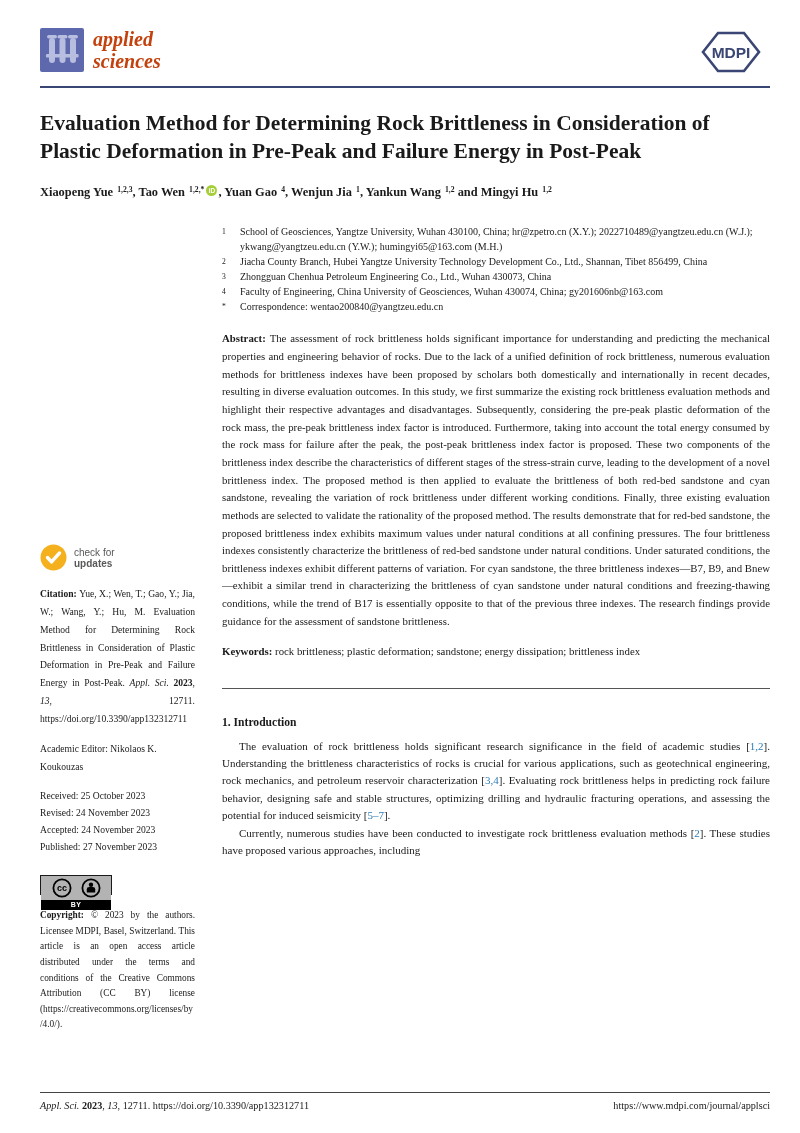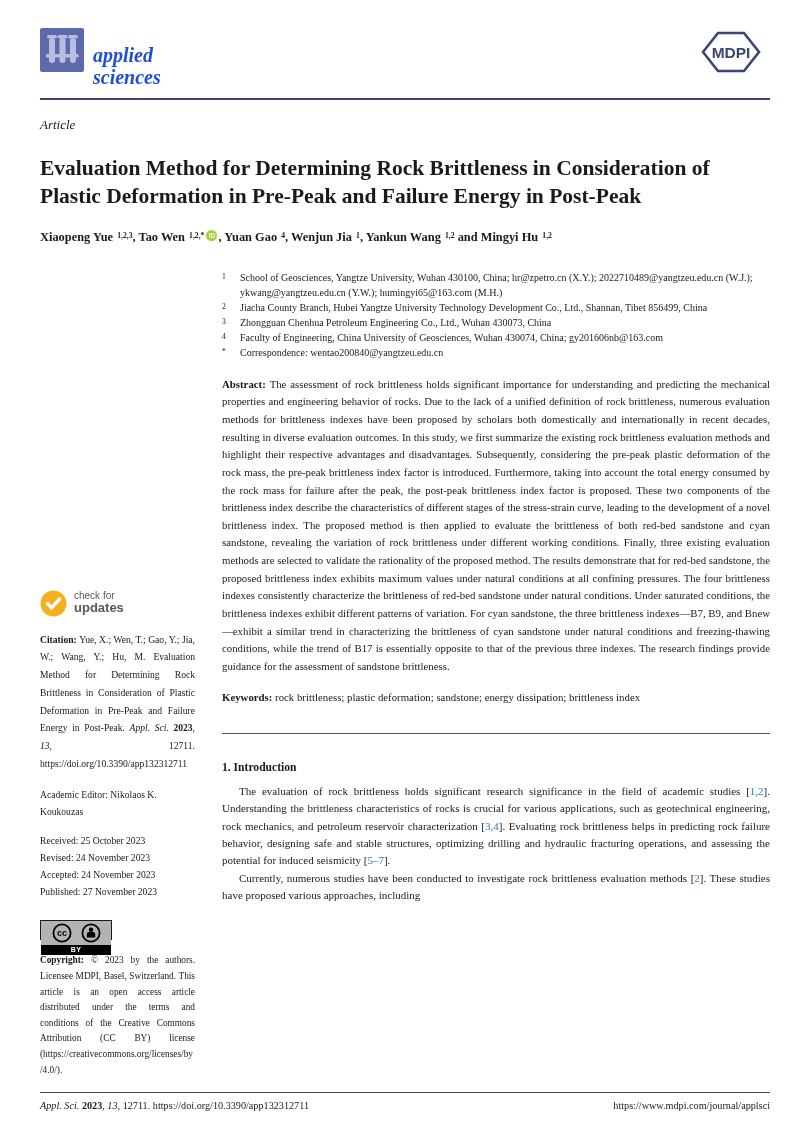--- a/index.html
+++ b/index.html
@@ -2,40 +2,40 @@
 <html><head>
 <meta charset="utf-8">
 <style>
   html,body{margin:0;padding:0;background:#fff;}
   .page{position:relative;width:800px;height:1133px;background:#ffffff;overflow:hidden;
         font-family:"Liberation Serif","DejaVu Serif",serif;color:#1a1a1a;}
   
   .header{display:flex;justify-content:space-between;align-items:flex-start;
           margin:28px 30px 0 40px;padding-bottom:10px;border-bottom:2px solid #3a4674;}
   .logo-group{display:flex;align-items:flex-start;gap:9px;}
-  .wordmark{font-style:italic;font-weight:bold;font-size:20px;line-height:1.08;color:#1d4ed8;margin-top:17px;}
+  .wordmark{font-style:italic;font-weight:bold;font-size:20px;line-height:1.08;color:#c2410c;margin-top:1px;}
   
   .article-label{font-style:italic;font-size:13px;margin:17px 30px 0 40px;}
   .title{font-size:21.5px;font-weight:bold;line-height:1.3;margin:22px 30px 0 40px;max-width:720px;}
   .authors{font-size:12.4px;font-weight:bold;margin:17px 30px 0 40px;line-height:1.5;}
   .seg-sup{font-size:0.62em;position:relative;top:-0.45em;margin-left:1px;font-weight:inherit;}
   .seg-b{font-weight:bold;}
   .seg-i{font-style:italic;}
   .seg-ref{color:#2d7cb5;}
   .seg-orcid{display:inline-flex;width:11px;height:11px;border-radius:50%;background:#a6ce39;
              color:#fff;font-size:6.5px;font-weight:bold;align-items:center;justify-content:center;
              font-family:"Liberation Sans",sans-serif;font-style:normal;vertical-align:3px;margin:0 1px 0 2px;}
   
   .content{display:flex;gap:27px;margin:23px 30px 0 40px;}
   .sidebar{width:155px;flex:0 0 155px;padding-top:320px;font-size:9.6px;}
   .main{flex:1;min-width:0;}
   
   .check-badge{display:flex;align-items:center;gap:7px;cursor:pointer;margin-bottom:14px;}
   .check-text{font-family:"Liberation Sans","DejaVu Sans",sans-serif;color:#58595b;font-size:10px;line-height:1.12;}
-  .check-text .l2{font-weight:bold;font-size:13px;}
+  .check-text .l2{font-weight:bold;font-size:10px;}
   .citation-block{line-height:1.85;text-align:justify;word-break:break-word;}
   .editor-block{margin-top:13px;line-height:1.8;}
   .dates-block{margin-top:12px;line-height:1.78;}
   .cc-badge{margin-top:20px;width:72px;height:20px;border:1px solid #1a1a1a;box-sizing:border-box;cursor:pointer;}
   .cc-top{height:24px;background:#b3b3b3;display:flex;align-items:center;justify-content:center;gap:9px;}
   .cc-bottom{height:10px;background:#000;color:#fff;font-family:"Liberation Sans",sans-serif;
              font-size:7px;font-weight:bold;text-align:center;line-height:10px;letter-spacing:0.5px;}
   .copyright-block{margin-top:13px;line-height:1.68;text-align:justify;word-break:break-word;font-size:9.3px;}
   
   .affiliations{font-size:10px;line-height:1.5;margin:0 0 16px 0;}
@@ -72,21 +72,20 @@
         <div>applied</div>
         <div>sciences</div>
       </div>
     </div>
     <svg width="78" height="48" viewBox="0 0 78 48">
       <polygon points="11,24 26,5 52,5 67,24 52,43 26,43" fill="none" stroke="#3a4674" stroke-width="2.6"></polygon>
       <text x="39" y="29.5" text-anchor="middle" font-size="15.5" font-weight="bold" fill="#3a4674" font-family="Liberation Sans, sans-serif">MDPI</text>
     </svg>
   </div>
 
-  <div class="article-label">Article</div>
   <h1 class="title">Evaluation Method for Determining Rock Brittleness in Consideration of Plastic Deformation in Pre-Peak and Failure Energy in Post-Peak</h1>
   <p class="authors"><span>Xiaopeng Yue </span><span class="seg-sup">1,2,3</span><span>, Tao Wen </span><span class="seg-sup">1,2,*</span><span class="seg-orcid">iD</span><span>, Yuan Gao </span><span class="seg-sup">4</span><span>, Wenjun Jia </span><span class="seg-sup">1</span><span>, Yankun Wang </span><span class="seg-sup">1,2</span><span> and Mingyi Hu </span><span class="seg-sup">1,2</span></p>
 
   <div class="content">
 
     <div class="sidebar">
 
       <div class="check-badge">
         <svg width="27" height="27" viewBox="0 0 27 27">
           <circle cx="13.5" cy="13.5" r="13" fill="#f5b01e"></circle>

